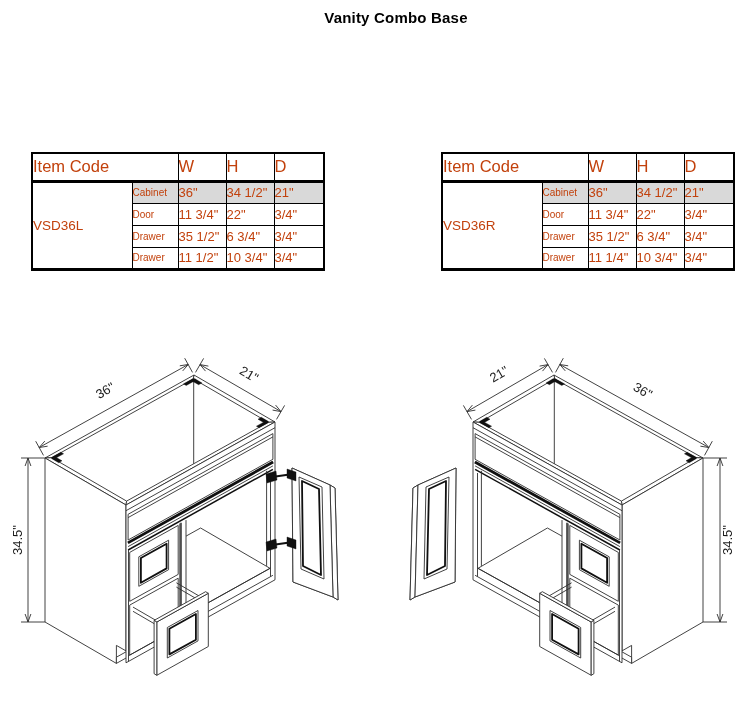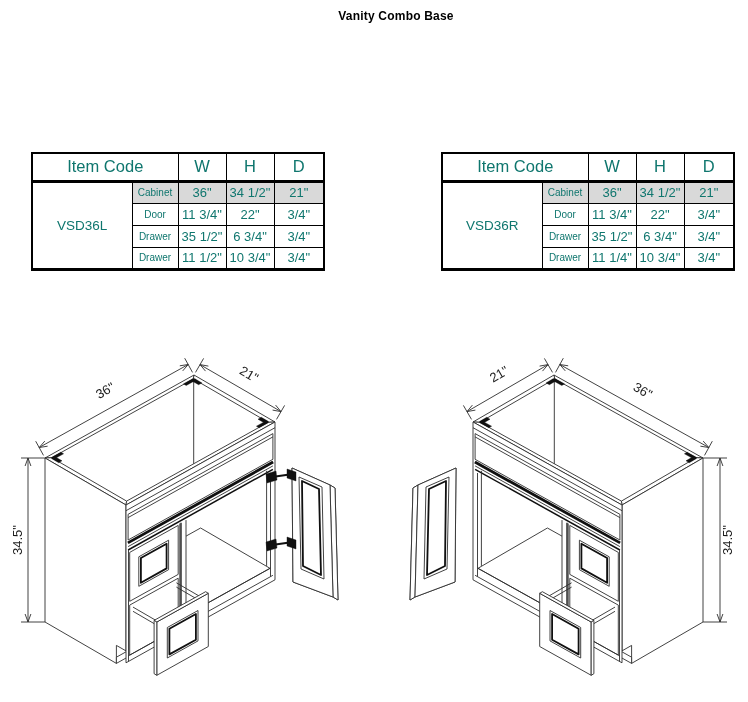--- a/index.html
+++ b/index.html
@@ -1,24 +1,24 @@
 <!DOCTYPE html>
 <html><head>
 <meta charset="utf-8">
 <style>
   html,body{margin:0;padding:0;background:#fff;}
   body{width:748px;height:702px;position:relative;overflow:hidden;
        font-family:"Liberation Sans",sans-serif;color:#000;}
   .title{position:absolute;top:9px;left:0;width:748px;text-align:center;
-         font-size:12px;font-weight:bold;letter-spacing:.2px;text-indent:44px;}
+         font-size:15px;font-weight:bold;letter-spacing:.2px;text-indent:44px;}
   .spec-table{position:absolute;top:152px;border-collapse:collapse;table-layout:fixed;
               background:#fff;border:2px solid #000;border-bottom:3px solid #000;}
   #table-left{left:31px;} #table-right{left:441px;}
-  .spec-table td{border:1px solid #000;text-align:center;vertical-align:middle;
-                 padding:0;color:#0f766e;overflow:hidden;white-space:nowrap;}
+  .spec-table td{border:1px solid #000;vertical-align:middle;
+                 padding:0;color:#c2410c;overflow:hidden;white-space:nowrap;}
   tr.hdr{height:28px;} tr.hdr td{border-bottom:3px solid #000;}
   tr.r{height:22px;}
   .hdr-item,.hdr-dim{font-size:16.5px;color:#000;}
   .code{font-size:13.5px;}
   .comp{font-size:10px;}
   .val{font-size:13px;}
   tr.shaded td.comp, tr.shaded td.val{background:#d9d9d9;}
   .drawing{position:absolute;top:340px;width:374px;height:362px;}
   #drawing-left{left:0;} #drawing-right{left:374px;}
   svg text{font-family:"Liberation Sans",sans-serif;}

